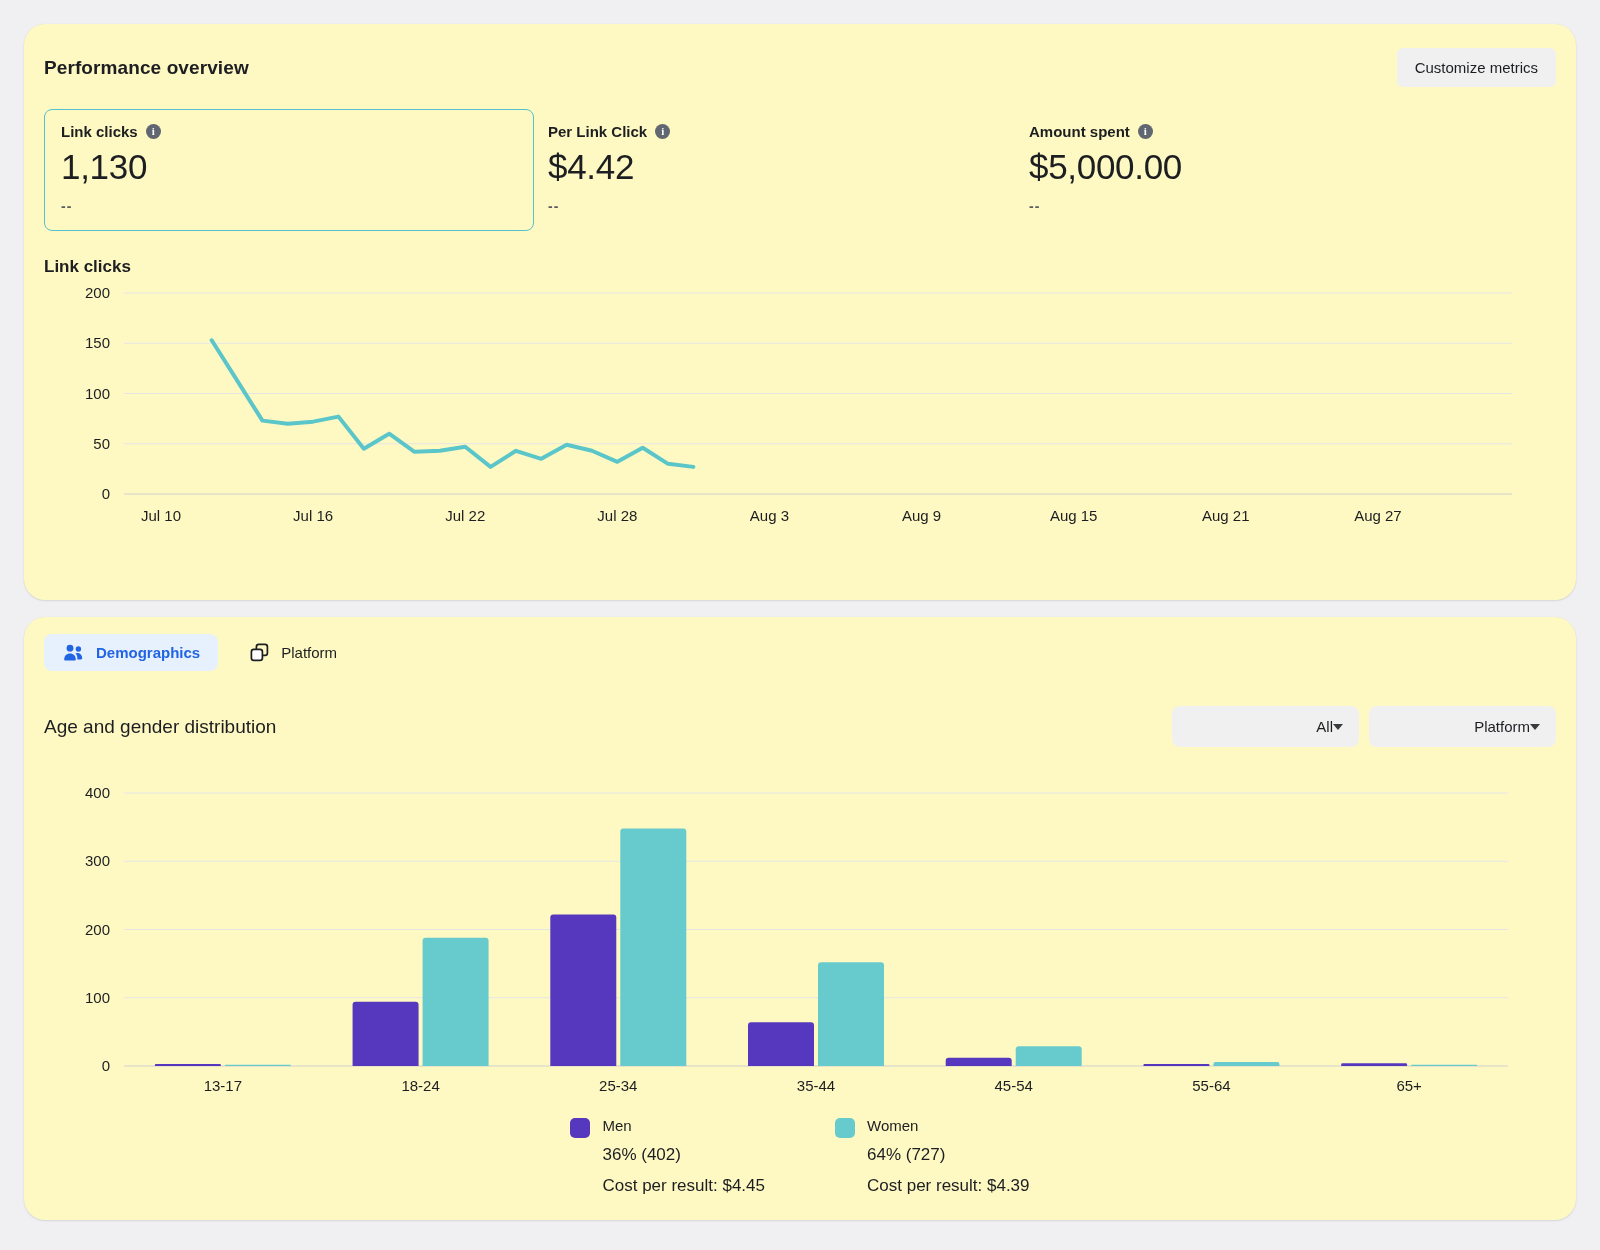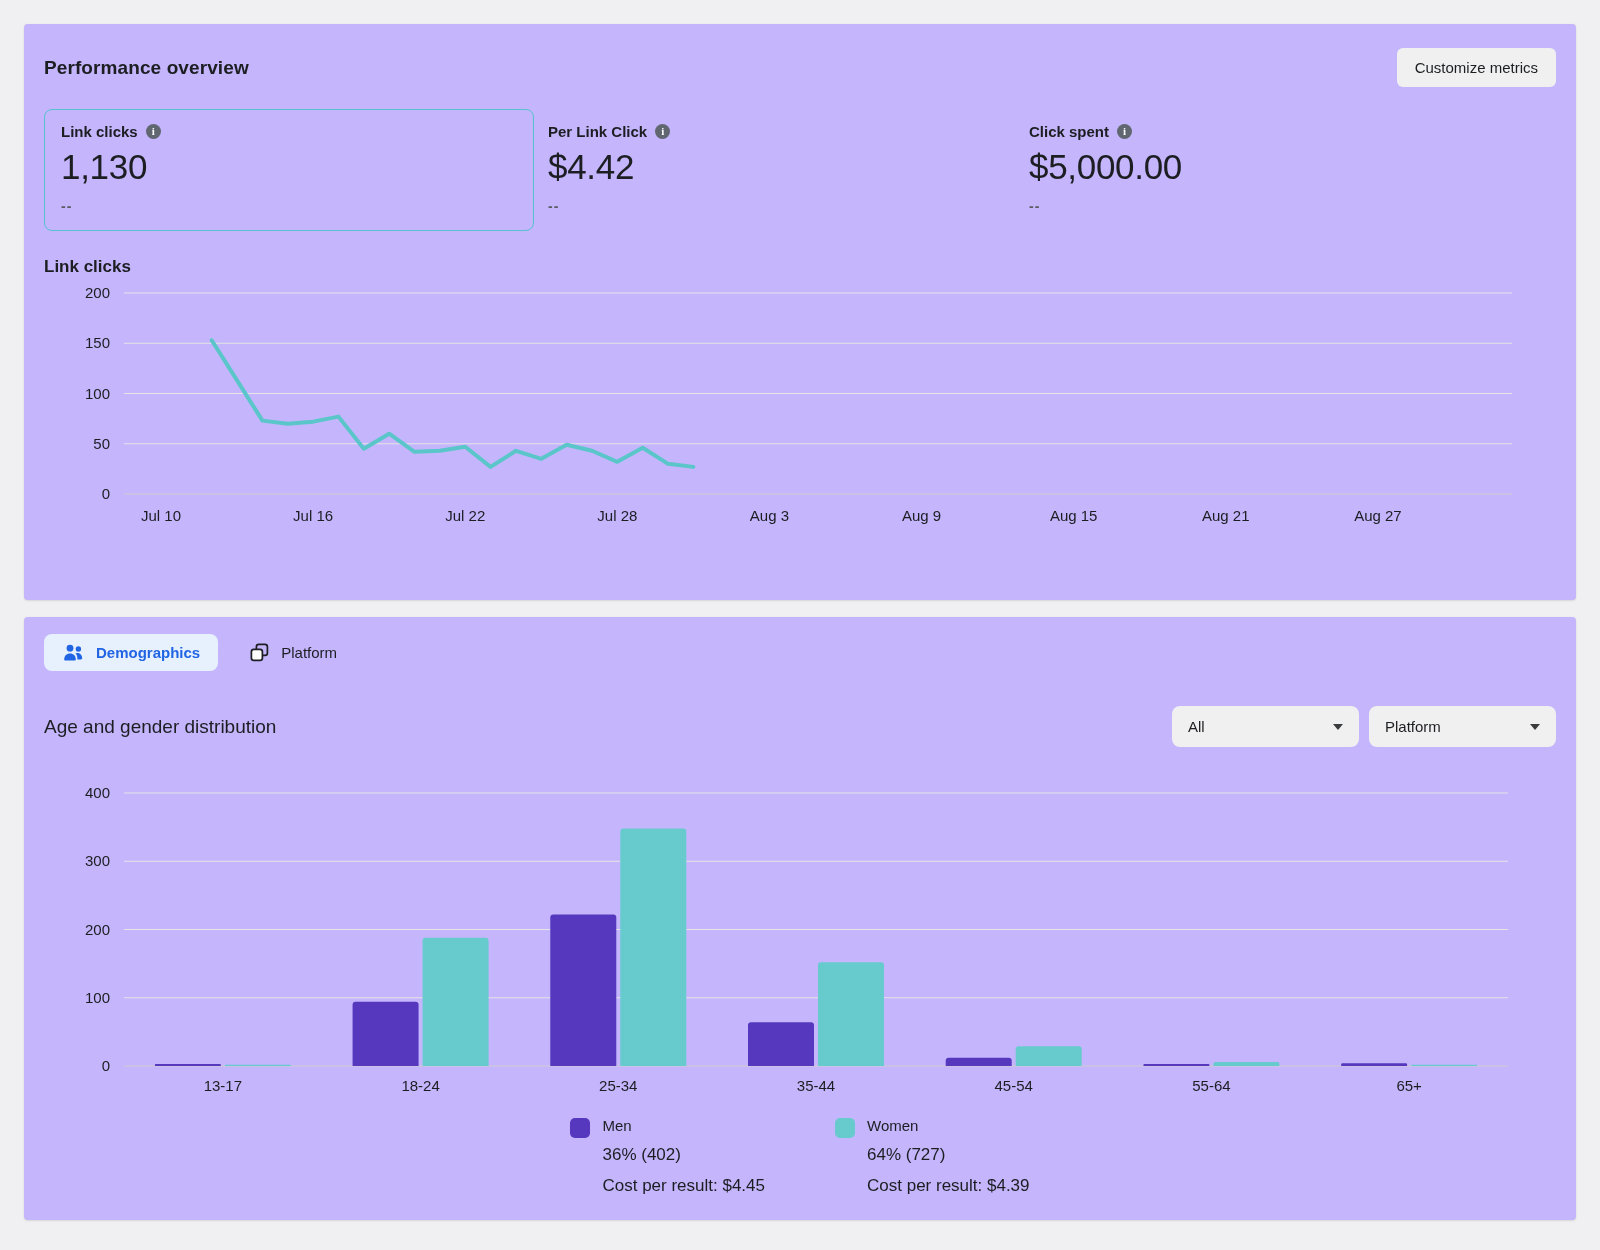--- a/index.html
+++ b/index.html
@@ -4,22 +4,22 @@
 <style>
   * { box-sizing: border-box; margin: 0; padding: 0; }
   html, body { width: 1600px; }
   body {
     height: 1250px;
     background: #f0f0f2;
     font-family: "Liberation Sans", sans-serif;
     color: #1c1e21;
   }
   .card {
-    background: #c4b5fd;
-    border-radius: 4px;
+    background: #fef9c3;
+    border-radius: 21px;
     margin: 0 24px;
     box-shadow: 0 1px 2px rgba(0,0,0,.10), 0 0 1px rgba(0,0,0,.08);
   }
   .card-performance { margin-top: 24px; height: 576px; padding: 24px 20px 20px; }
   .card-breakdown   { margin-top: 17px; height: 603px; padding: 16px 20px 24px; }
 
   
   .header-row { display: flex; justify-content: space-between; align-items: center; }
   .card-title { font-size: 19px; font-weight: bold; letter-spacing: .1px; }
   .btn-gray {
@@ -58,21 +58,21 @@
     display: flex; align-items: center; gap: 12px;
     padding: 10px 18px; border-radius: 8px; font-size: 15px; cursor: pointer;
   }
   .tab.active { background: #e7f0fd; color: #2165e4; font-weight: bold; }
 
   .section-row { display: flex; justify-content: space-between; align-items: center; margin-top: 34px; }
   .section-title { font-size: 19px; font-weight: normal; }
   .filters { display: flex; gap: 10px; }
   .dropdown {
     width: 187px; height: 41px; background: #f0f0f1; border-radius: 8px;
-    display: flex; align-items: center; justify-content: space-between;
+    display: flex; align-items: center; justify-content: flex-end;
     padding: 10px 16px; font-size: 15px; cursor: pointer;
   }
   .caret {
     width: 0; height: 0;
     border-left: 5.5px solid transparent; border-right: 5.5px solid transparent;
     border-top: 6.5px solid #3a3b3c;
   }
 
   
   .legend { display: flex; justify-content: center; gap: 70px; margin-top: 12px; }
@@ -104,21 +104,21 @@
       <div class="metric-label-row">
         <span class="metric-label">Per Link Click</span>
         <span class="info-icon">i</span>
       </div>
       <div class="metric-value">$4.42</div>
       <div class="metric-delta">--</div>
     </div>
 
     <div class="metric-plain">
       <div class="metric-label-row">
-        <span class="metric-label">Click spent</span>
+        <span class="metric-label">Amount spent</span>
         <span class="info-icon">i</span>
       </div>
       <div class="metric-value">$5,000.00</div>
       <div class="metric-delta">--</div>
     </div>
   </div>
 
   <div class="chart-title">Link clicks</div>
   <svg width="1504" height="254">
       <line x1="80" x2="1468" y1="211" y2="211" stroke="#cfcfcf" stroke-width="1"></line>

